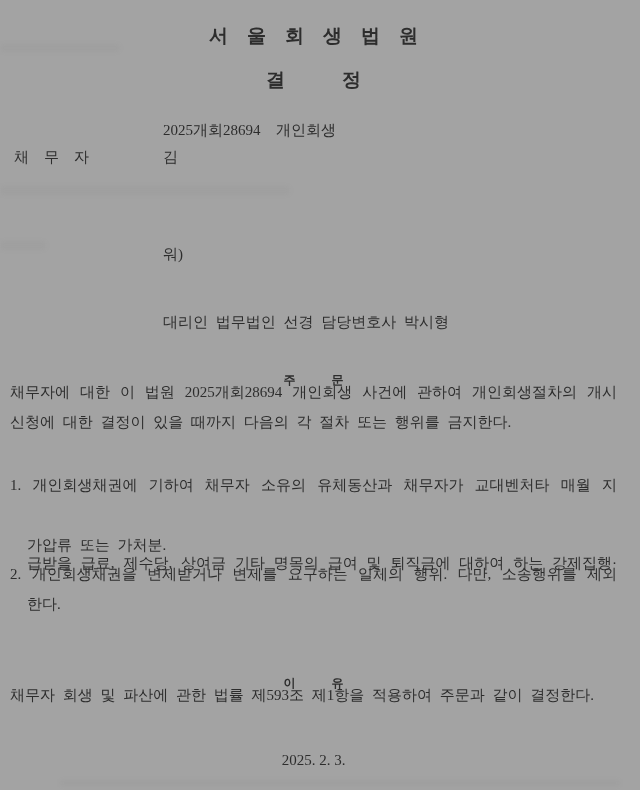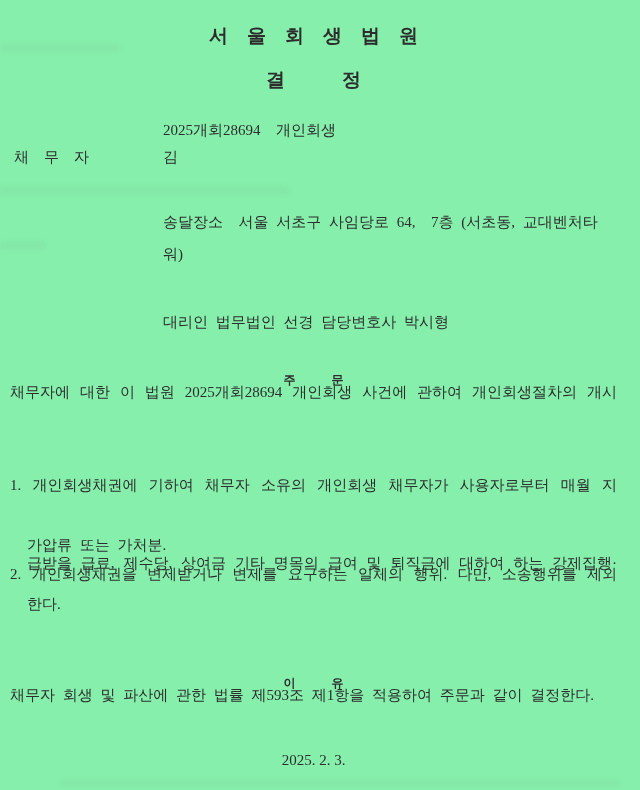--- a/index.html
+++ b/index.html
@@ -1,20 +1,20 @@
 <!DOCTYPE html>
 <html><head>
 <meta charset="utf-8">
 <style>
   html, body { margin: 0; padding: 0; background: #ffffff; }
   .page {
     position: relative;
     width: 640px;
     height: 790px;
-    background: #86efac;
+    background: #a3a3a3;
     overflow: hidden;
     font-family: "Liberation Serif", "DejaVu Serif", serif;
     color: #2d2d2d;
     text-decoration: underline;
   }
   
   .heading {
     position: absolute;
     left: 10px;
     width: 607px;
@@ -73,29 +73,29 @@
   <div class="artifact" style="left:60px; top:780px; width:560px; height:6px;"></div>
 
   <div class="heading h-court" style="top:21px;">서　울　회　생　법　원</div>
   <div class="heading h-doc" style="top:65px;">결　　　정</div>
 
   <div class="line" style="left:163px; top:115px;">2025개회28694  개인회생</div>
 
   <div class="line" style="left:14px; top:142px;">채　무　자</div>
   <div class="line" style="left:163px; top:142px;">김</div>
 
-  <div class="line" style="left:163px; top:207px;">송달장소  서울 서초구 사임당로 64,  7층 (서초동, 교대벤처타</div>
   <div class="line" style="left:163px; top:239px;">워)</div>
   <div class="line" style="left:163px; top:271px;margin-top:36px;">대리인 법무법인 선경 담당변호사 박시형</div>
 
   <div class="heading h-sec" style="top:345px;">주　　　문</div>
 
   <div class="jline" style="left:10px; top:377px; width:607px;">채무자에 대한 이 법원 2025개회28694 개인회생 사건에 관하여 개인회생절차의 개시</div>
+  <div class="line" style="left:10px; top:407px;">신청에 대한 결정이 있을 때까지 다음의 각 절차 또는 행위를 금지한다.</div>
 
-  <div class="jline" style="left:10px; top:470px; width:607px;"><span>1.</span> <span>개인회생채권에 기하여 채무자 소유의 개인회생 채무자가 사용자로부터 매월 지</span></div>
+  <div class="jline" style="left:10px; top:470px; width:607px;"><span>1.</span> <span>개인회생채권에 기하여 채무자 소유의 유체동산과 채무자가 교대벤처타 매월 지</span></div>
   <div class="jline" style="left:27px; top:500px; width:590px;margin-top:48px;">급받을 급료, 제수당, 상여금 기타 명목의 급여 및 퇴직금에 대하여 하는 강제집행·</div>
   <div class="line" style="left:27px; top:530px;text-align:right;">가압류 또는 가처분.</div>
 
   <div class="jline" style="left:10px; top:559px; width:607px;"><span>2.</span> <span>개인회생채권을 변제받거나 변제를 요구하는 일체의 행위. 다만, 소송행위를 제외</span></div>
   <div class="line" style="left:27px; top:589px;">한다.</div>
 
   <div class="heading h-sec" style="top:648px;">이　　　유</div>
   <div class="line" style="left:10px; top:680px;">채무자 회생 및 파산에 관한 법률 제593조 제1항을 적용하여 주문과 같이 결정한다.</div>
 
   <div class="date-line" style="top:745px;">2025. 2. 3.</div>

